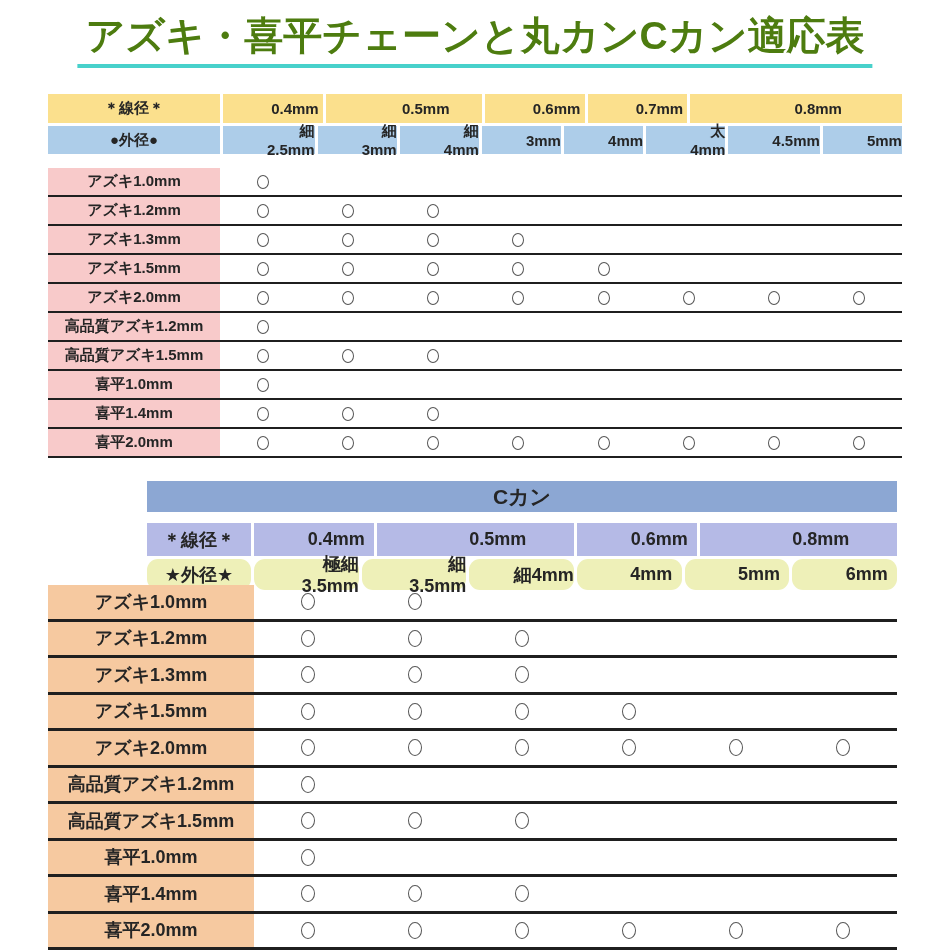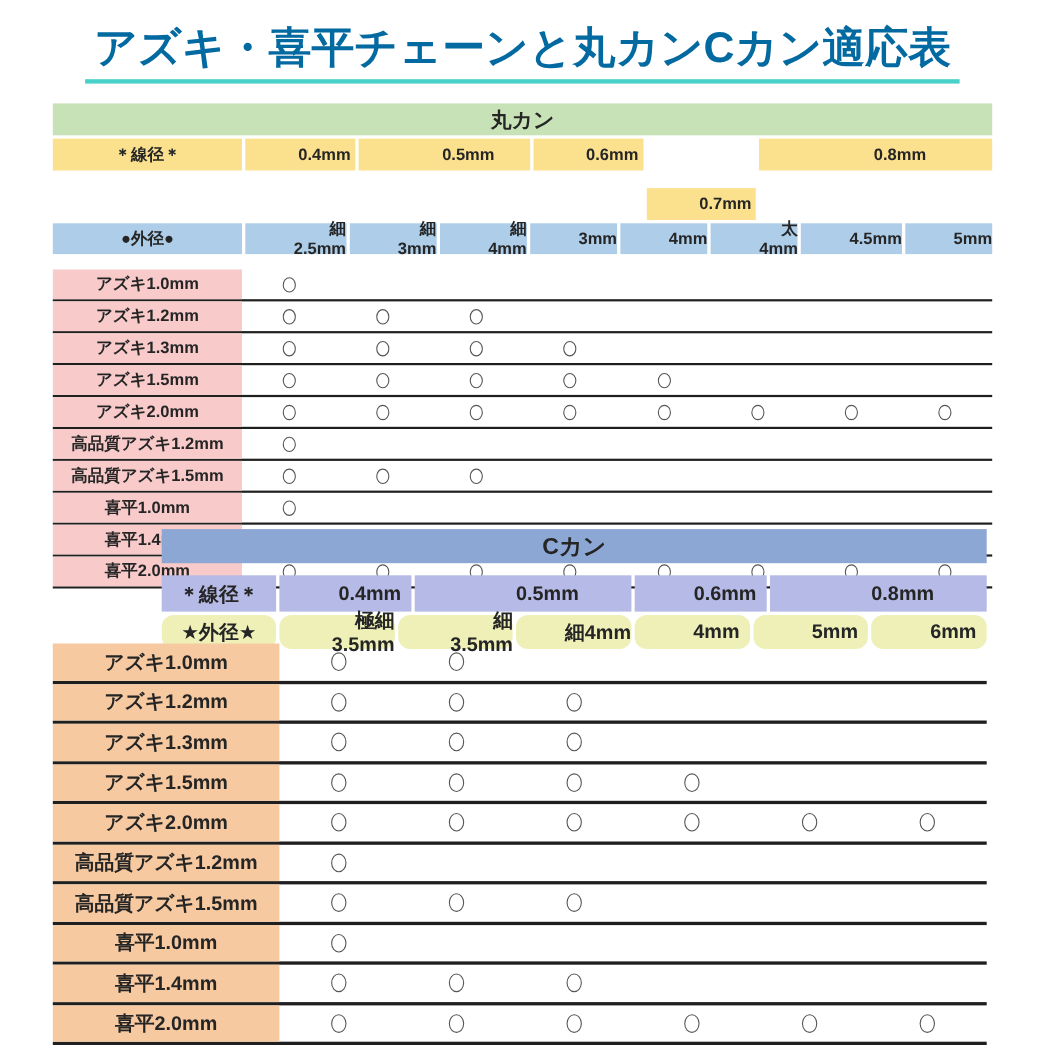--- a/index.html
+++ b/index.html
@@ -2,22 +2,22 @@
 <html><head>
 <meta charset="utf-8">
 <style>
   html,body{margin:0;padding:0;background:#ffffff;}
   .page{
     position:relative;width:950px;height:950px;background:#ffffff;overflow:hidden;
     font-family:"Liberation Sans","DejaVu Sans",sans-serif;font-weight:bold;color:#252525;
   }
   
   .page-title{
-    position:absolute;top:22px;left:50%;transform:translateX(-50%);
-    font-size:39px;line-height:1.15;white-space:nowrap;color:#0369a1;
+    position:absolute;top:14px;left:50%;transform:translateX(-50%);
+    font-size:39px;line-height:1.15;white-space:nowrap;color:#4d7c0f;
     padding:0 8px 5px 8px;border-bottom:4px solid #48d1cb;letter-spacing:0px;
   }
   
   .flexc{display:flex;align-items:center;justify-content:center;}
   .hrow{display:flex;column-gap:3px;text-align:right;}
   .hcell{display:flex;align-items:center;justify-content:center;box-sizing:border-box;}
   .grow{flex-grow:1;flex-basis:0;padding-left:44px;}
   
   #t1{position:absolute;left:48px;top:94px;width:854px;}
   #t1 .tbl-title{height:29px;background:#c8e2b7;font-size:19px;margin-bottom:3px;}
@@ -44,27 +44,26 @@
   #t2b .dc{flex:1 1 0;display:flex;align-items:center;justify-content:center;}
   .c2{width:14px;height:17px;border:1.6px solid #565656;border-radius:50%;box-sizing:border-box;background:transparent;}
 </style>
 </head>
 <body>
 
 <div class="page">
   <div class="page-title">アズキ・喜平チェーンと丸カンCカン適応表</div>
 
   <section id="t1">
-      <div class="tbl-title flexc">丸カン</div>
       <div class="hrow wire-row">
         <div class="hcell hlab">＊線径＊</div>
         <div class="hcell grow" style="flex-grow: 1;">0.4mm</div>
         <div class="hcell grow" style="flex-grow: 2;">0.5mm</div>
         <div class="hcell grow" style="flex-grow: 1;">0.6mm</div>
-        <div class="hcell grow" style="flex-grow: 1; margin-top: 45px;">0.7mm</div>
+        <div class="hcell grow" style="flex-grow: 1;">0.7mm</div>
         <div class="hcell grow" style="flex-grow: 3;">0.8mm</div>
       </div>
       <div class="hrow outer-row">
         <div class="hcell hlab">●外径●</div>
         <div class="hcell grow">細2.5mm</div>
         <div class="hcell grow">細3mm</div>
         <div class="hcell grow">細4mm</div>
         <div class="hcell grow">3mm</div>
         <div class="hcell grow">4mm</div>
         <div class="hcell grow">太4mm</div>

